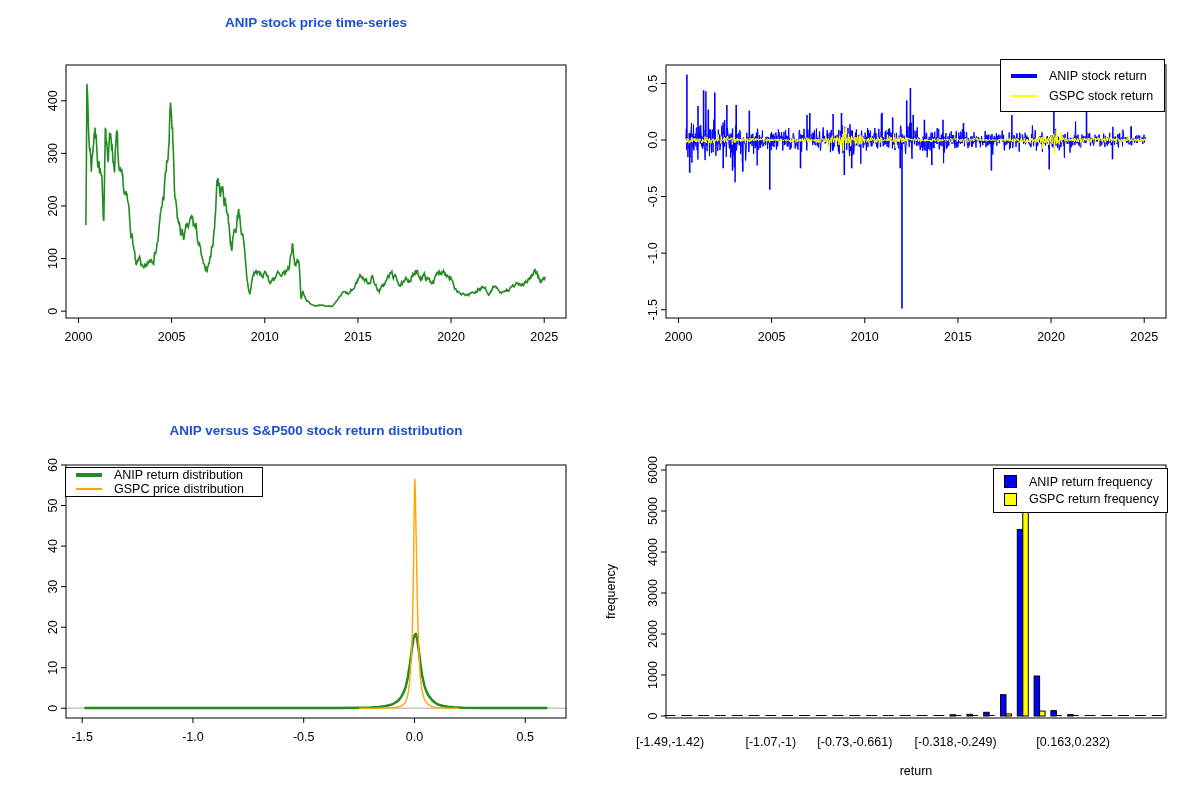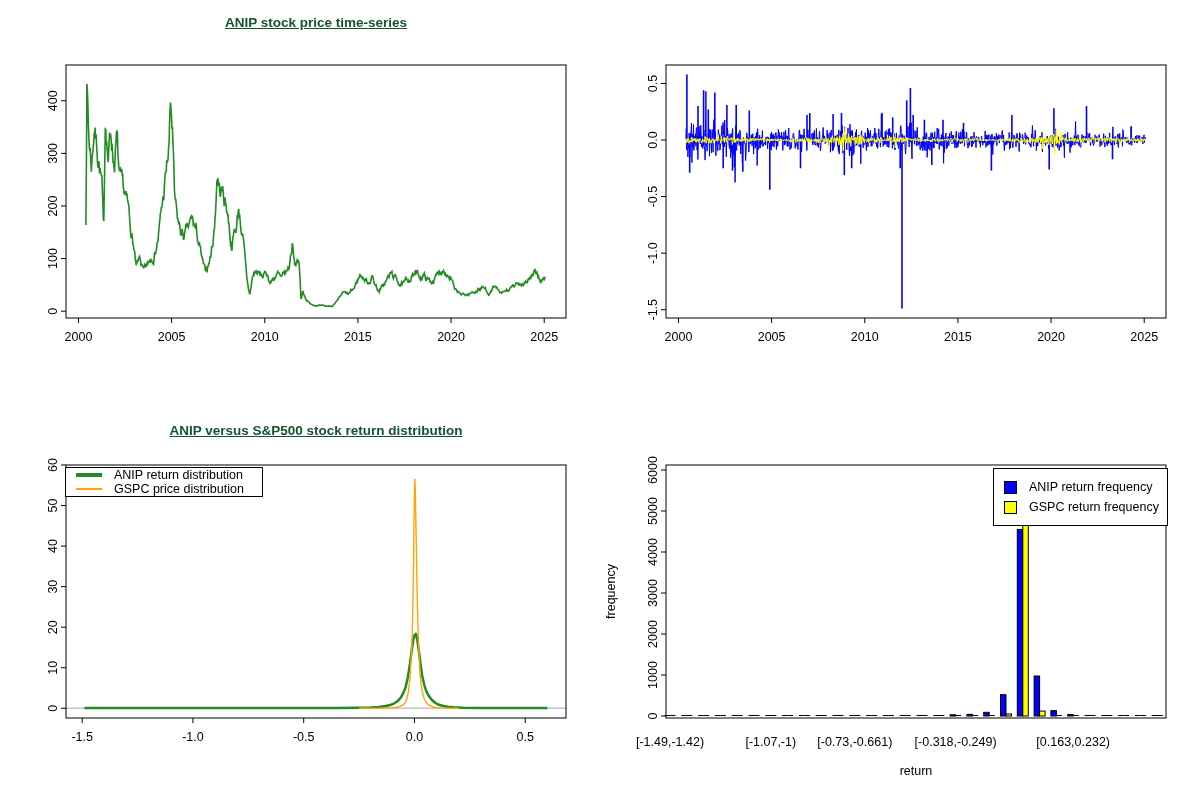--- a/index.html
+++ b/index.html
@@ -1,21 +1,21 @@
 <!DOCTYPE html>
 <html><head>
 <meta charset="utf-8">
 <style>
   html,body{margin:0;padding:0;background:#FFFFFF;}
   body{width:1200px;height:800px;position:relative;overflow:hidden;
        font-family:"Liberation Sans",sans-serif;}
   .panel{position:absolute;width:600px;height:400px;margin:0;}
   .plot{position:absolute;left:0;top:0;width:600px;height:400px;}
   .title{position:absolute;left:66px;width:500px;text-align:center;
-         font:bold 13.5px "Liberation Sans",sans-serif;color:#14532d;text-decoration:underline;}
+         font:bold 13.5px "Liberation Sans",sans-serif;color:#1d4ed8;}
   .tick{font:12.5px "Liberation Sans",sans-serif;fill:#000;}
   .axlab{font:12.5px "Liberation Sans",sans-serif;fill:#000;}
   .legend{position:absolute;background:#FFFFFF;border:1px solid #000;
           box-sizing:border-box;font:12.5px "Liberation Sans",sans-serif;
           color:#000;display:flex;flex-direction:column;justify-content:center;
           padding:4px 8px 4px 10px;}
   .lrow{display:flex;align-items:center;height:20px;white-space:nowrap;}
   .lline{display:inline-block;width:26px;margin-right:12px;flex:none;}
   .lsq{display:inline-block;width:11px;height:11px;border:1px solid #000;
        margin-right:12px;flex:none;box-sizing:content-box;}
@@ -117,20 +117,30 @@
       <text x="53" y="87.44320214669051" text-anchor="middle" class="tick" transform="rotate(-90 53 83.44320214669051)">0.5</text>
       <line x1="61" y1="140.0174418604651" x2="66" y2="140.0174418604651" stroke="#000"></line>
       <text x="53" y="144.0174418604651" text-anchor="middle" class="tick" transform="rotate(-90 53 140.0174418604651)">0.0</text>
       <line x1="61" y1="196.59168157423971" x2="66" y2="196.59168157423971" stroke="#000"></line>
       <text x="53" y="200.59168157423971" text-anchor="middle" class="tick" transform="rotate(-90 53 196.59168157423971)">-0.5</text>
       <line x1="61" y1="253.16592128801432" x2="66" y2="253.16592128801432" stroke="#000"></line>
       <text x="53" y="257.1659212880143" text-anchor="middle" class="tick" transform="rotate(-90 53 253.16592128801432)">-1.0</text>
       <line x1="61" y1="309.7401610017889" x2="66" y2="309.7401610017889" stroke="#000"></line>
       <text x="53" y="313.7401610017889" text-anchor="middle" class="tick" transform="rotate(-90 53 309.7401610017889)">-1.5</text>
     </svg>
+  <div class="legend" style="left:400px;top:59px;width:165px;height:53px">
+    <div class="lrow">
+      <span class="lline" style="height: 4px; background: rgb(0, 0, 255);"></span>
+      <span>ANIP stock return</span>
+    </div>
+    <div class="lrow">
+      <span class="lline" style="height: 2px; background: rgb(255, 255, 0);"></span>
+      <span>GSPC stock return</span>
+    </div>
+  </div>
 </figure>
 
 <figure class="panel" style="left:0;top:400px">
   <svg class="plot" id="plot2" viewBox="0 0 600 400">
       <line x1="66" y1="308.2692307692308" x2="566" y2="308.2692307692308" stroke="#C6C6C6" stroke-width="1.5"></line>
       <polyline points="84.4,308.0 192.9,308.0 281.6,307.9 336.9,307.9 359.1,307.7 370.2,307.4 379.0,306.9 385.7,306.0 390.1,305.0 393.4,303.8 396.7,301.8 399.0,299.8 401.2,296.9 403.4,292.9 405.6,287.2 407.8,277.5 410.0,263.7 411.8,249.5 413.4,239.3 414.5,235.3 415.8,233.7 417.1,238.5 418.9,251.5 420.7,265.7 422.2,275.8 424.4,285.6 426.7,292.1 428.9,296.1 432.2,300.2 435.5,303.0 438.8,304.8 443.3,306.0 447.7,306.7 454.3,307.3 463.2,307.7 480.9,307.9 514.2,307.9 547.4,307.9" fill="none" stroke="#228B22" stroke-width="2.5" stroke-linejoin="round"></polyline>
       <polyline points="359.1,308.2 381.2,308.1 392.3,307.8 396.7,307.3 400.1,306.4 402.3,305.4 404.5,303.4 406.1,300.6 407.4,296.5 408.5,291.2 409.6,281.9 410.5,269.8 411.4,253.5 412.3,231.2 412.9,202.9 413.6,162.3 414.0,121.8 414.5,93.4 414.9,79.2 415.4,93.4 415.8,117.7 416.5,154.2 417.1,190.7 418.0,227.2 418.9,253.5 420.0,272.6 421.1,284.8 422.7,293.7 424.4,299.3 426.7,303.0 428.9,305.2 432.2,306.7 435.5,307.5 441.1,307.9 449.9,308.1 458.8,308.2" fill="none" stroke="#FFA500" stroke-width="1.4" stroke-linejoin="round"></polyline>
       <rect x="66" y="65" width="500" height="253" fill="none" stroke="#000" stroke-width="1"></rect>
       <line x1="82.17190961453255" y1="318" x2="82.17190961453255" y2="323" stroke="#000"></line>
       <text x="82.17190961453255" y="341" text-anchor="middle" class="tick">-1.5</text>
@@ -248,21 +258,21 @@
       <text x="53" y="197" text-anchor="middle" class="tick" transform="rotate(-90 53 193)">3000</text>
       <line x1="61" y1="152" x2="66" y2="152" stroke="#000"></line>
       <text x="53" y="156" text-anchor="middle" class="tick" transform="rotate(-90 53 152)">4000</text>
       <line x1="61" y1="111" x2="66" y2="111" stroke="#000"></line>
       <text x="53" y="115" text-anchor="middle" class="tick" transform="rotate(-90 53 111)">5000</text>
       <line x1="61" y1="70" x2="66" y2="70" stroke="#000"></line>
       <text x="53" y="74" text-anchor="middle" class="tick" transform="rotate(-90 53 70)">6000</text>
       <text x="15" y="191.5" text-anchor="middle" class="axlab" transform="rotate(-90 15 191.5)">frequency</text>
       <text x="316" y="375" text-anchor="middle" class="axlab">return</text>
     </svg>
-  <div class="legend" style="left:393px;top:68px;width:175px;height:58px">
+  <div class="legend" style="left:393px;top:68px;width:175px;height:45px">
     <div class="lrow">
       <span class="lsq" style="background: rgb(0, 0, 255);"></span>
       <span>ANIP return frequency</span>
     </div>
     <div class="lrow">
       <span class="lsq" style="background: rgb(255, 255, 0);"></span>
       <span>GSPC return frequency</span>
     </div>
   </div>
 </figure>

